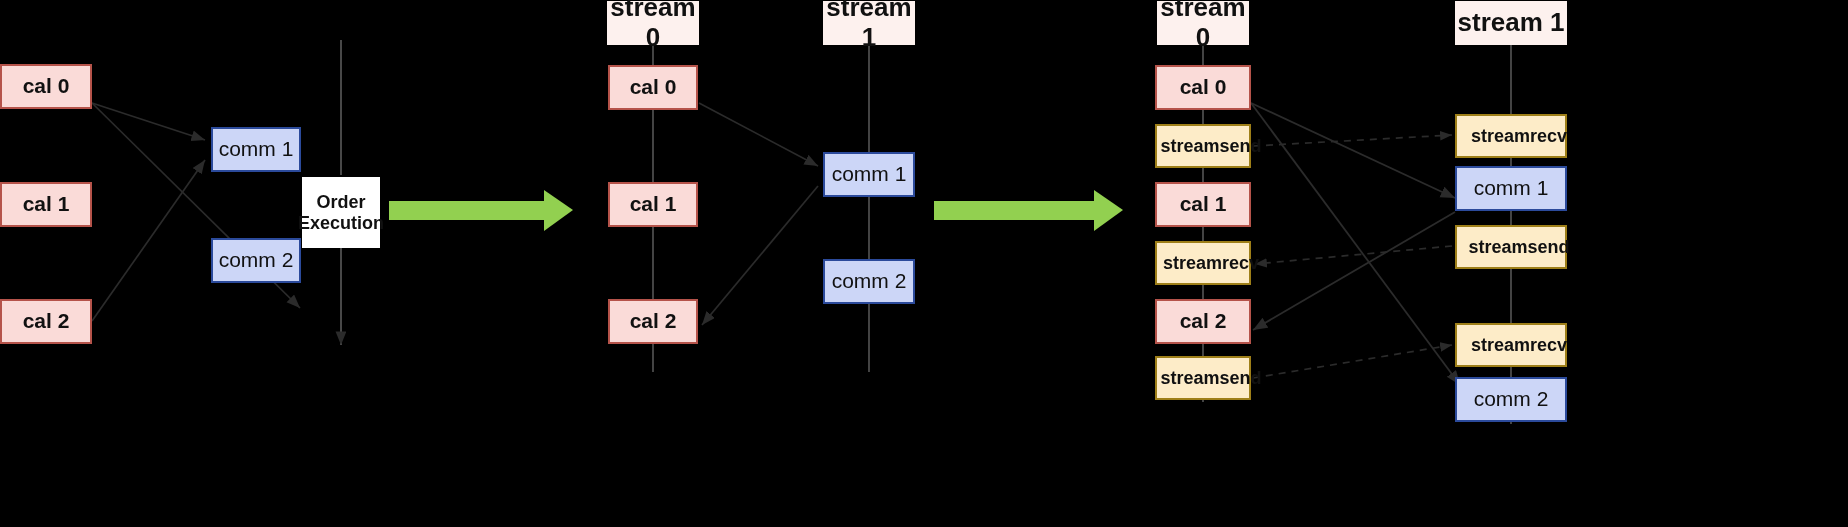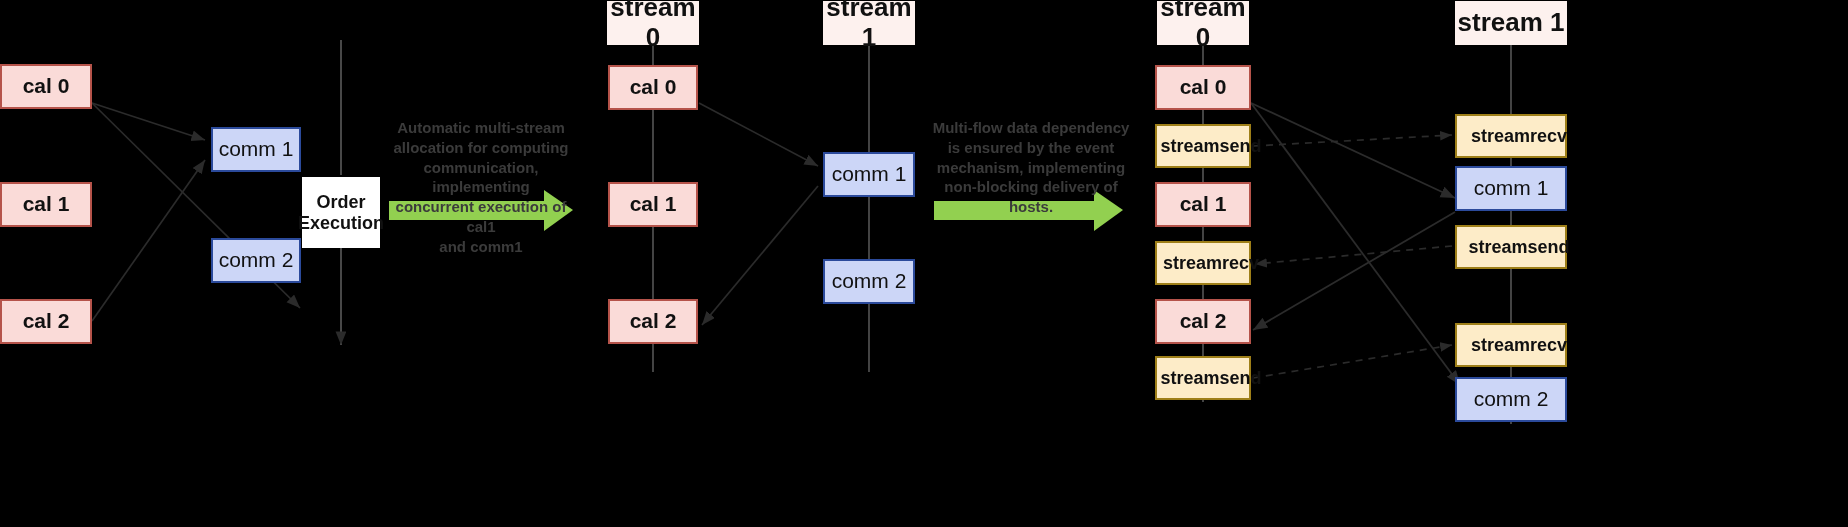--- a/index.html
+++ b/index.html
@@ -159,25 +159,20 @@
   </div>
   <div class="node comm" style="left:211px; top:238px; width:90px; height:45px;">
     <span>comm 2</span>
   </div>
 
   <div class="node orderbox" style="left:302px; top:177px; width:78px; height:71px;">
     <span>Order</span>
     <span>Execution</span>
   </div>
 
-  <div class="annot" style="left:388px; top:118px; width:186px;">Automatic multi-stream
-allocation for computing
-communication, implementing
-concurrent execution of cal1
-and comm1</div>
 
   <div class="node header" style="left:607px; top:1px; width:92px; height:44px;">
     <span>stream 0</span>
   </div>
   <div class="node cal" style="left:608px; top:65px; width:90px; height:45px;">
     <span>cal 0</span>
   </div>
   <div class="node cal" style="left:608px; top:182px; width:90px; height:45px;">
     <span>cal 1</span>
   </div>
@@ -188,25 +183,20 @@
   <div class="node header" style="left:823px; top:1px; width:92px; height:44px;">
     <span>stream 1</span>
   </div>
   <div class="node comm" style="left:823px; top:152px; width:92px; height:45px;">
     <span>comm 1</span>
   </div>
   <div class="node comm" style="left:823px; top:259px; width:92px; height:45px;">
     <span>comm 2</span>
   </div>
 
-  <div class="annot" style="left:931px; top:118px; width:200px;">Multi-flow data dependency
-is ensured by the event
-mechanism, implementing
-non-blocking delivery of
-hosts.</div>
 
   <div class="node header" style="left:1157px; top:1px; width:92px; height:44px;">
     <span>stream 0</span>
   </div>
   <div class="node cal" style="left:1155px; top:65px; width:96px; height:45px;">
     <span>cal 0</span>
   </div>
   <div class="node strm" style="left:1155px; top:124px; width:96px; height:44px;">
     <span>streamsend</span>
   </div>

